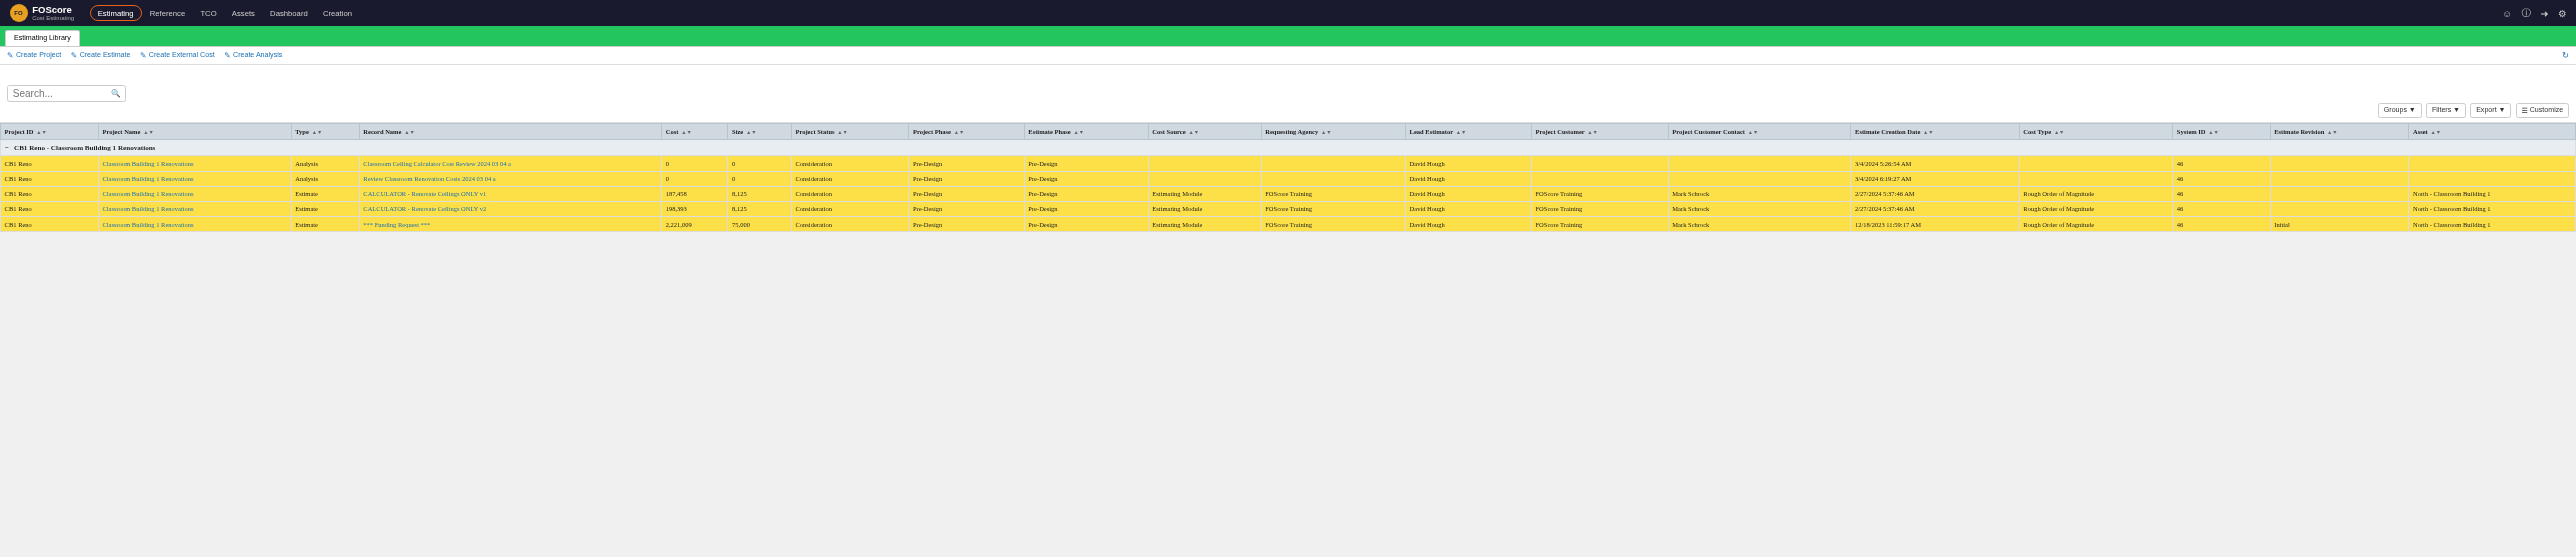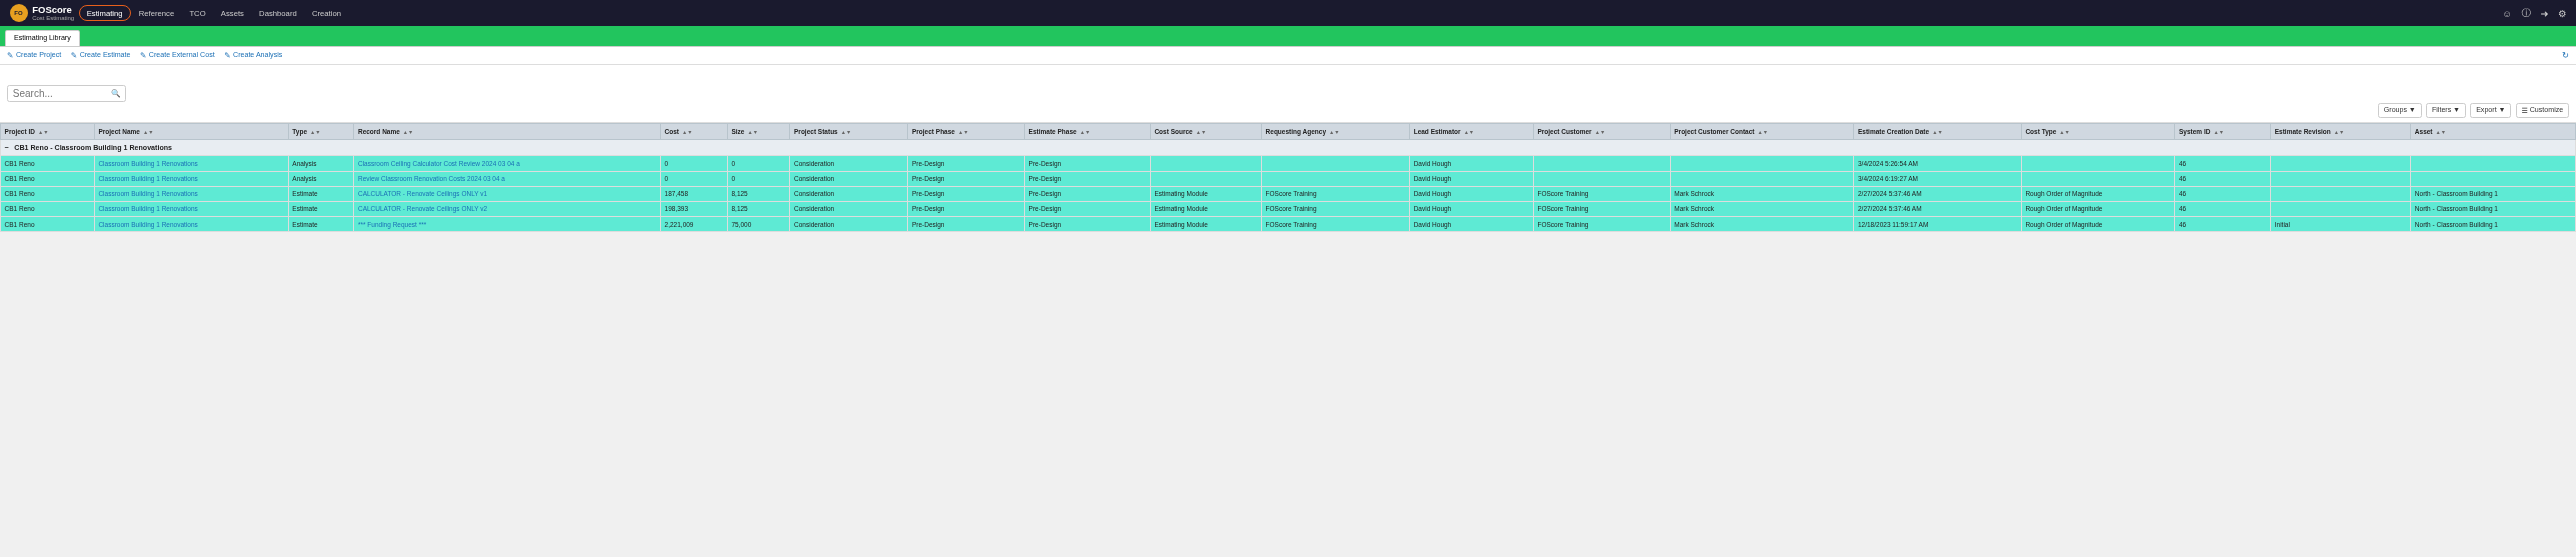--- a/index.html
+++ b/index.html
@@ -11,21 +11,21 @@
       display: flex;
       align-items: center;
       padding: 0 9.5px;
       height: 26px;
       gap: 2.4px;
     }
     .logo-area {
       display: flex;
       align-items: center;
       gap: 4.7px;
-      margin-right: 2px;
+      margin-right: 13px;
     }
     .logo-icon {
       width: 18px; height: 18px;
       background: #e8a020;
       border-radius: 50%;
       display: flex; align-items: center; justify-content: center;
       font-weight: bold; color: #1a1a2e; font-size: 6px;
     }
     .logo-text { color: white; font-size: 6.5px; line-height: 1.2; }
     .logo-text .main { font-size: 9.5px; font-weight: bold; }
@@ -133,21 +133,22 @@
       font-size: 7.1px;
       padding: 2.4px 4.7px;
       border: 0.6px solid #ccc;
       border-radius: 2.4px;
       background: white;
     }
 
     
     .table-wrap {
       overflow-x: auto;
-      background: #5eead4;
+      background: #fde047;
+      font-family: Liberation Serif, serif;
     }
     table {
       width: 100%;
       border-collapse: collapse;
       font-size: 6.5px;
     }
     thead tr {
       background: #d0d8e0;
     }
     th {

